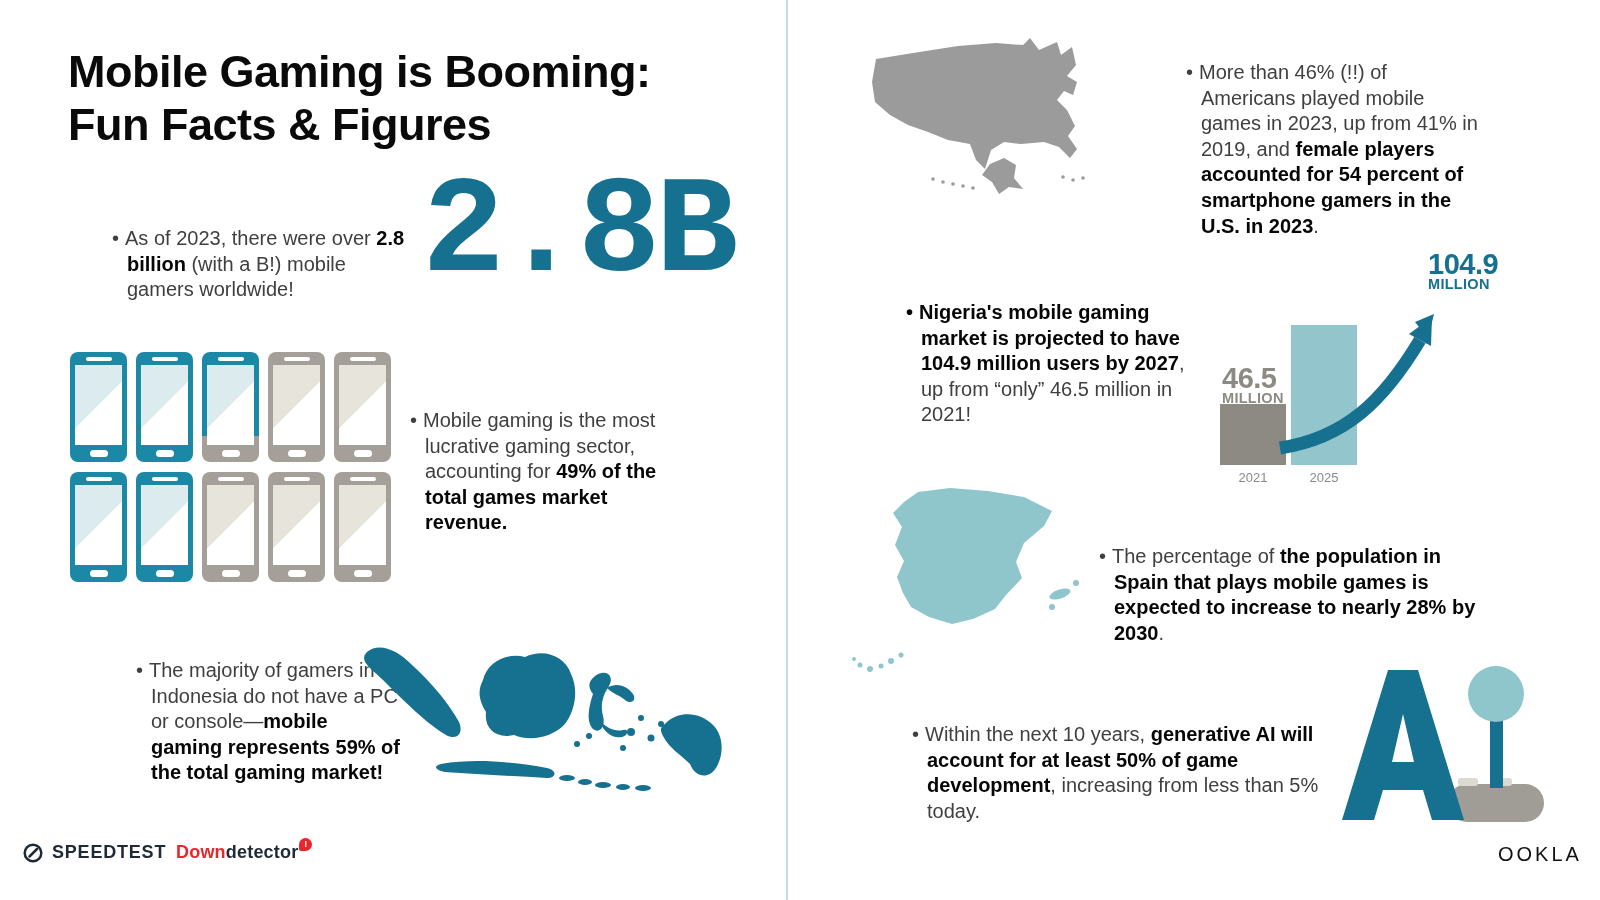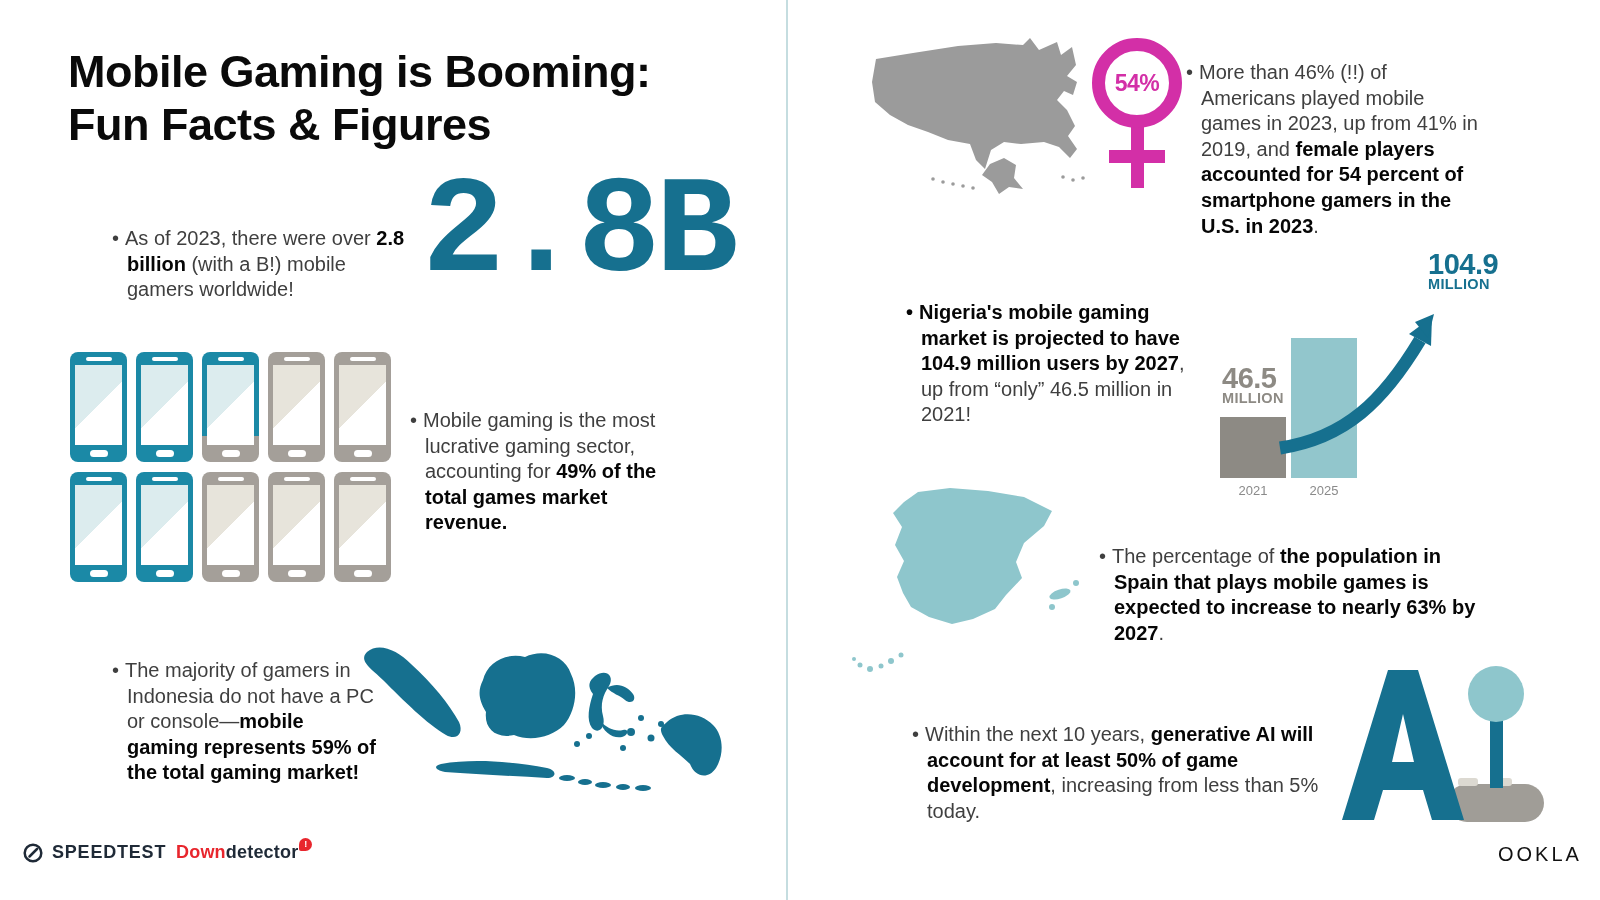--- a/index.html
+++ b/index.html
@@ -29,33 +29,33 @@
   .phone.gray{background:var(--phone-gray);}
   .phone.teal-partial{background:linear-gradient(to bottom,var(--phone-teal) 0 84px,var(--phone-gray) 84px);}
   .phone .screen{position:absolute;left:5px;right:5px;top:13px;bottom:17px;
     background:linear-gradient(135deg,var(--pale-teal-screen) 49.7%,#ffffff 50.3%);}
   .phone.gray .screen{background:linear-gradient(135deg,var(--pale-beige-screen) 49.7%,#ffffff 50.3%);}
   .phone .speaker{position:absolute;top:5px;left:50%;transform:translateX(-50%);
     width:26px;height:4px;border-radius:2px;background:#fff;}
   .phone .home{position:absolute;bottom:5px;left:50%;transform:translateX(-50%);
     width:18px;height:7px;border-radius:4px;background:#fff;}
   .fact-revenue{left:410px;top:388px;width:258px;}
-  .fact-indonesia{left:112px;top:638px;width:250px;}
+  .fact-indonesia{left:136px;top:638px;width:250px;}
   .divider{left:786px;top:0;width:2px;height:900px;background:var(--divider);}
   .fact-usa{left:1186px;top:40px;width:284px;}
   .female{left:1092px;top:38px;width:94px;height:152px;}
   .f-ring{position:absolute;left:0;top:0;width:90px;height:90px;box-sizing:border-box;
     border:13px solid var(--pink);border-radius:50%;background:#fff;
     display:flex;align-items:center;justify-content:center;}
   .f-badge{font-size:23px;font-weight:700;color:var(--pink);letter-spacing:-0.5px;}
   .f-stick{position:absolute;left:38.5px;top:88px;width:13px;height:62px;background:var(--pink);}
   .f-cross{position:absolute;left:17px;top:112px;width:56px;height:13px;background:var(--pink);}
   .fact-nigeria{left:906px;top:280px;width:264px;}
   .chart{left:1220px;top:246px;width:279px;height:252px;}
-  .chart-bars{position:absolute;left:0;bottom:0;display:flex;align-items:flex-end;gap:5px;}
+  .chart-bars{position:absolute;left:0;bottom:13px;display:flex;align-items:flex-end;gap:5px;}
   .bar-col{display:flex;flex-direction:column;align-items:center;justify-content:flex-end;width:66px;}
   .bar{width:66px;}
   .year{height:20px;display:flex;align-items:flex-end;font-size:13px;color:var(--year-gray);}
   .ann{position:absolute;line-height:0.95;font-weight:700;}
   .ann .val{font-size:29px;letter-spacing:-0.5px;}
   .ann .unit{font-size:14.5px;letter-spacing:0.3px;}
   .ann-2021{left:2px;bottom:92px;color:var(--bar-gray);}
   .ann-2027{left:208px;bottom:206px;color:var(--primary-teal);}
   .growth-arrow{position:absolute;left:56px;top:44px;}
   .fact-spain{left:1099px;top:524px;width:380px;}
@@ -170,27 +170,20 @@
     <circle cx="75" cy="147" r="1.8"></circle>
       <circle cx="85" cy="150" r="1.8"></circle>
       <circle cx="95" cy="152" r="1.8"></circle>
     <circle cx="105" cy="154" r="1.8"></circle>
       <circle cx="115" cy="156" r="1.8"></circle>
     <circle cx="205" cy="145" r="1.8"></circle>
       <circle cx="215" cy="148" r="1.8"></circle>
       <circle cx="225" cy="146" r="1.8"></circle>
   </svg>
 
-  <div class="abs female">
-    <span class="f-stick"></span>
-    <span class="f-cross"></span>
-    <span class="f-ring">
-      <span class="f-badge">54%</span>
-    </span>
-  </div>
 
   <p class="abs fact fact-usa"><span class="bullet">•</span><span>More than 46% (!!) of Americans played mobile games in 2023, up from 41% in 2019, and </span><b>female players accounted for 54 percent of smartphone gamers in the U.S. in 2023</b><span>.</span></p>
 
   <p class="abs fact fact-nigeria"><b><span class="bullet">•</span><span>Nigeria's mobile gaming market is projected to have 104.9 million users by 2027</span></b><span>, up from “only” 46.5 million in 2021!</span></p>
 
   <div class="abs chart">
     <div class="chart-bars">
         <div class="bar-col">
           <div class="bar" style="height: 61px; background: rgb(141, 138, 132);"></div>
           <div class="year">2021</div>
@@ -221,21 +214,21 @@
     <circle cx="230" cy="117" r="3"></circle>
       <circle cx="206" cy="141" r="3"></circle>
     <circle cx="8" cy="193" r="2"></circle>
       <circle cx="14" cy="199" r="2.5"></circle>
       <circle cx="24" cy="203" r="3"></circle>
     <circle cx="35" cy="200" r="2.5"></circle>
       <circle cx="45" cy="195" r="3"></circle>
       <circle cx="55" cy="189" r="2.5"></circle>
   </svg>
 
-  <p class="abs fact fact-spain"><span class="bullet">•</span><span>The percentage of </span><b>the population in Spain that plays mobile games is expected to increase to nearly 63% by 2027</b><span>.</span></p>
+  <p class="abs fact fact-spain"><span class="bullet">•</span><span>The percentage of </span><b>the population in Spain that plays mobile games is expected to increase to nearly 28% by 2030</b><span>.</span></p>
 
   <p class="abs fact fact-ai"><span class="bullet">•</span><span>Within the next 10 years, </span><b>generative AI will account for at least 50% of game development</b><span>, increasing from less than 5% today.</span></p>
 
   <svg class="abs" style="left:1330px;top:652px;" width="218" height="172" viewBox="0 0 218 172">
     <rect x="118" y="132" width="96" height="38" rx="19" fill="#a09d97"></rect>
     <rect x="128" y="126" width="20" height="8" rx="3" fill="#dcd9d1"></rect>
     <rect x="162" y="126" width="20" height="8" rx="3" fill="#dcd9d1"></rect>
     <rect x="160" y="60" width="13" height="76" fill="#16708f"></rect>
     <circle cx="166" cy="42" r="28" fill="#8ec6cc"></circle>
     <path d="M12,168 L58,18 L88,18 L134,168 L102,168 L93,138 L53,138 L44,168 Z M62,110 L84,110 L73,62 Z" fill="#16708f" fill-rule="evenodd"></path>

